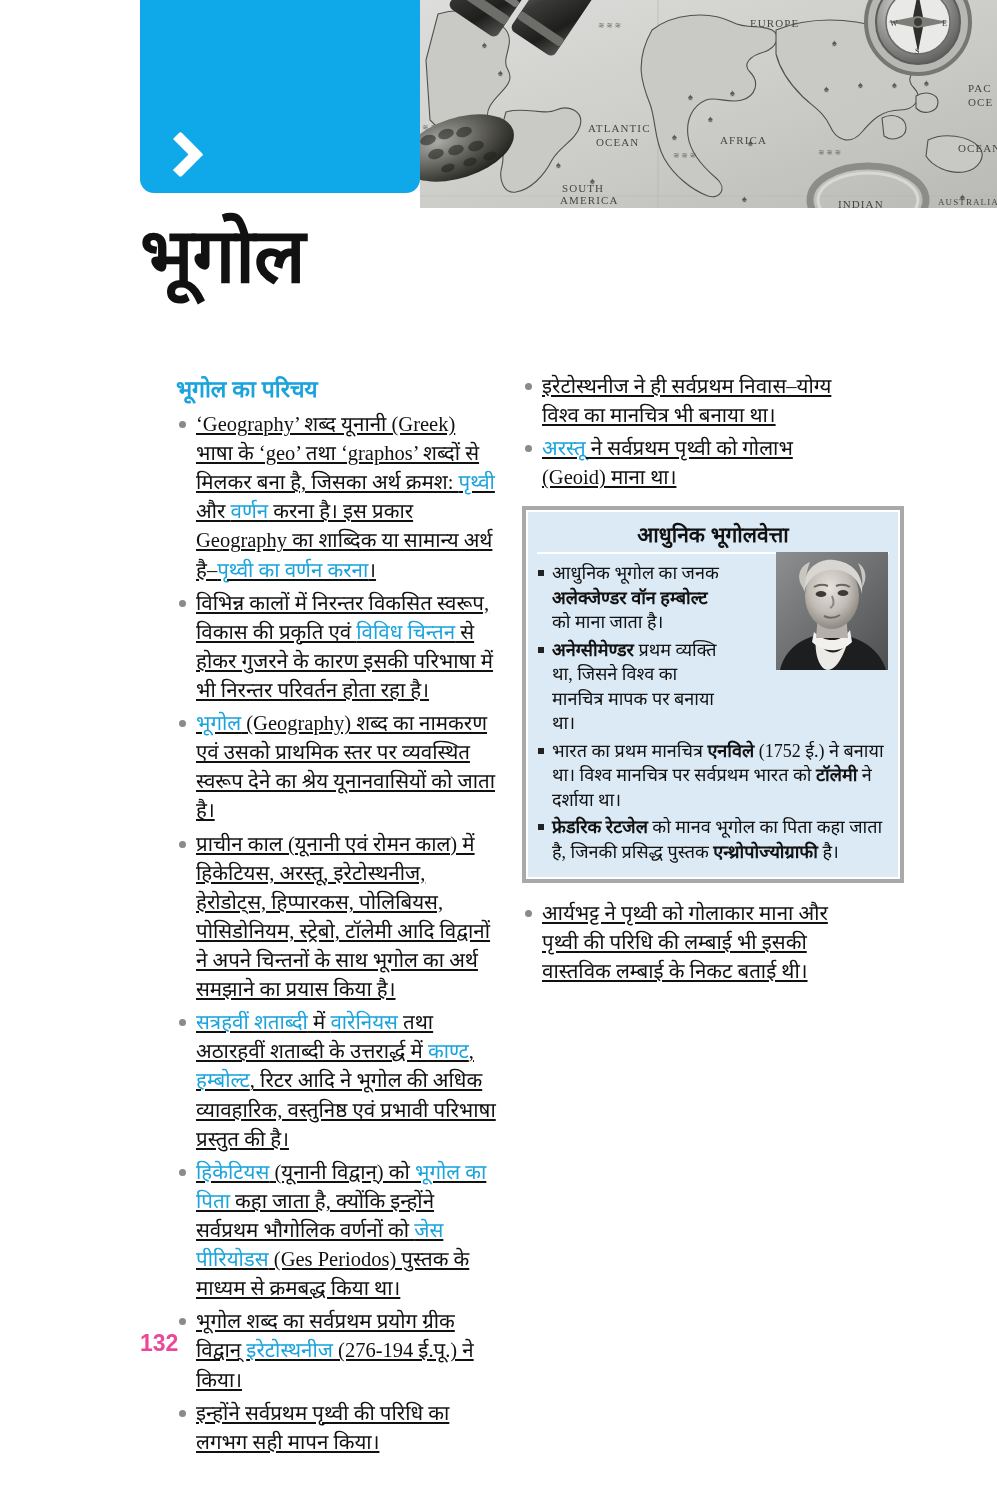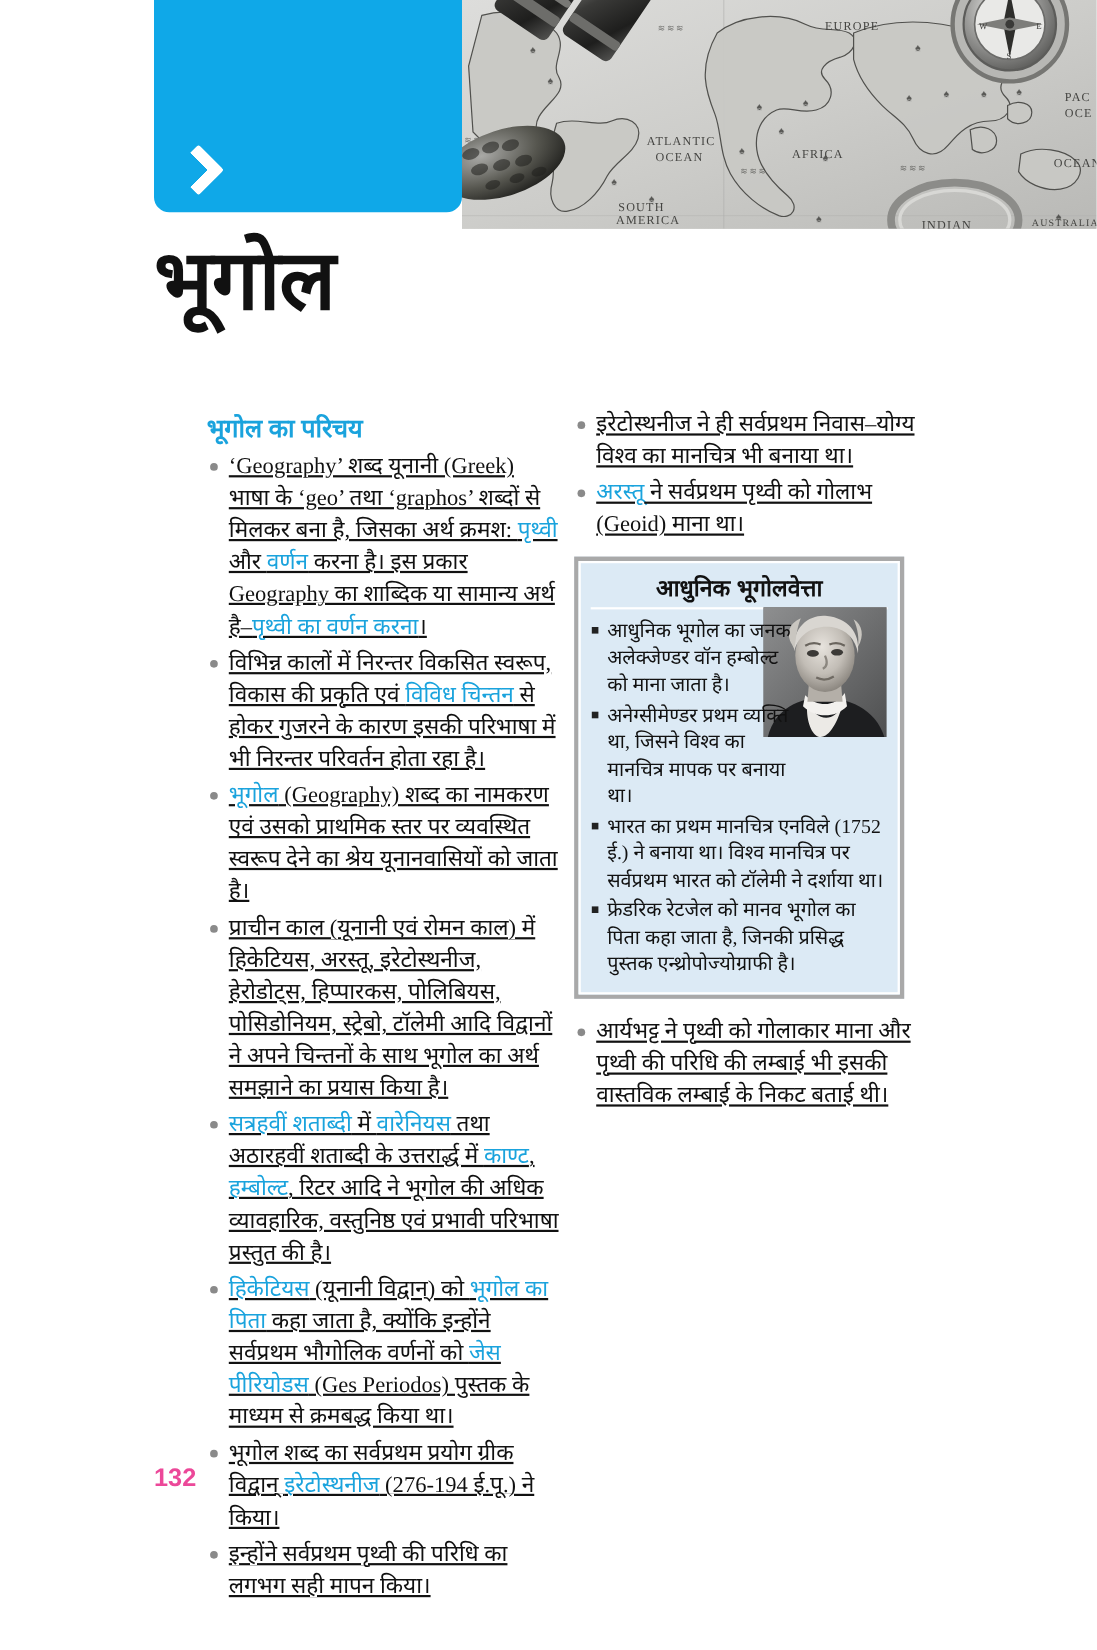--- a/index.html
+++ b/index.html
@@ -63,21 +63,21 @@
   #columns {
     position: absolute;
     left: 0; top: 372px;
     width: 997px;
   }
   .col {
     position: absolute;
     top: 0;
     width: 320px;
   }
-  #col-left  { left: 188px; }
+  #col-left  { left: 176px; }
   #col-right { left: 522px; }
 
   .sec-heading {
     font-family: "Liberation Sans", "DejaVu Sans", sans-serif;
     font-weight: bold;
     font-size: 23px;
     color: #1aa3dd;
     margin: 0 0 6px 0;
     letter-spacing: -0.2px;
   }
@@ -104,21 +104,21 @@
     border-radius: 50%;
     background: #8a8a8a;
   }
   .hl { color: #1aa3dd; }
   .bk { color: #111111; }
 
   
   #fact-box {
     position: relative;
     margin: 14px 0 16px 0;
-    width: 300px;
+    width: 382px;
     border: 4px solid #a9a9a9;
     background: #dceaf5;
     padding: 0;
     box-sizing: border-box;
   }
   #fact-box-inner {
     border: 2px solid #ffffff;
     background: #dceaf5;
     padding: 8px 9px 10px 9px;
     position: relative;
@@ -147,21 +147,21 @@
     font-size: 18px;
     line-height: 1.36;
   }
   ul.sq-bullets > li::before {
     content: "";
     position: absolute;
     left: 1px; top: 9px;
     width: 6px; height: 6px;
     background: #222222;
   }
-  ul.sq-bullets b { font-weight: normal; }
+  ul.sq-bullets b { font-weight: bold; }
   #portrait {
     position: absolute;
     right: 10px; top: 40px;
     width: 112px; height: 118px;
     overflow: hidden;
     background: #6e6f71;
   }
   .li-narrow { max-width: 178px; }
 
   #page-number {

